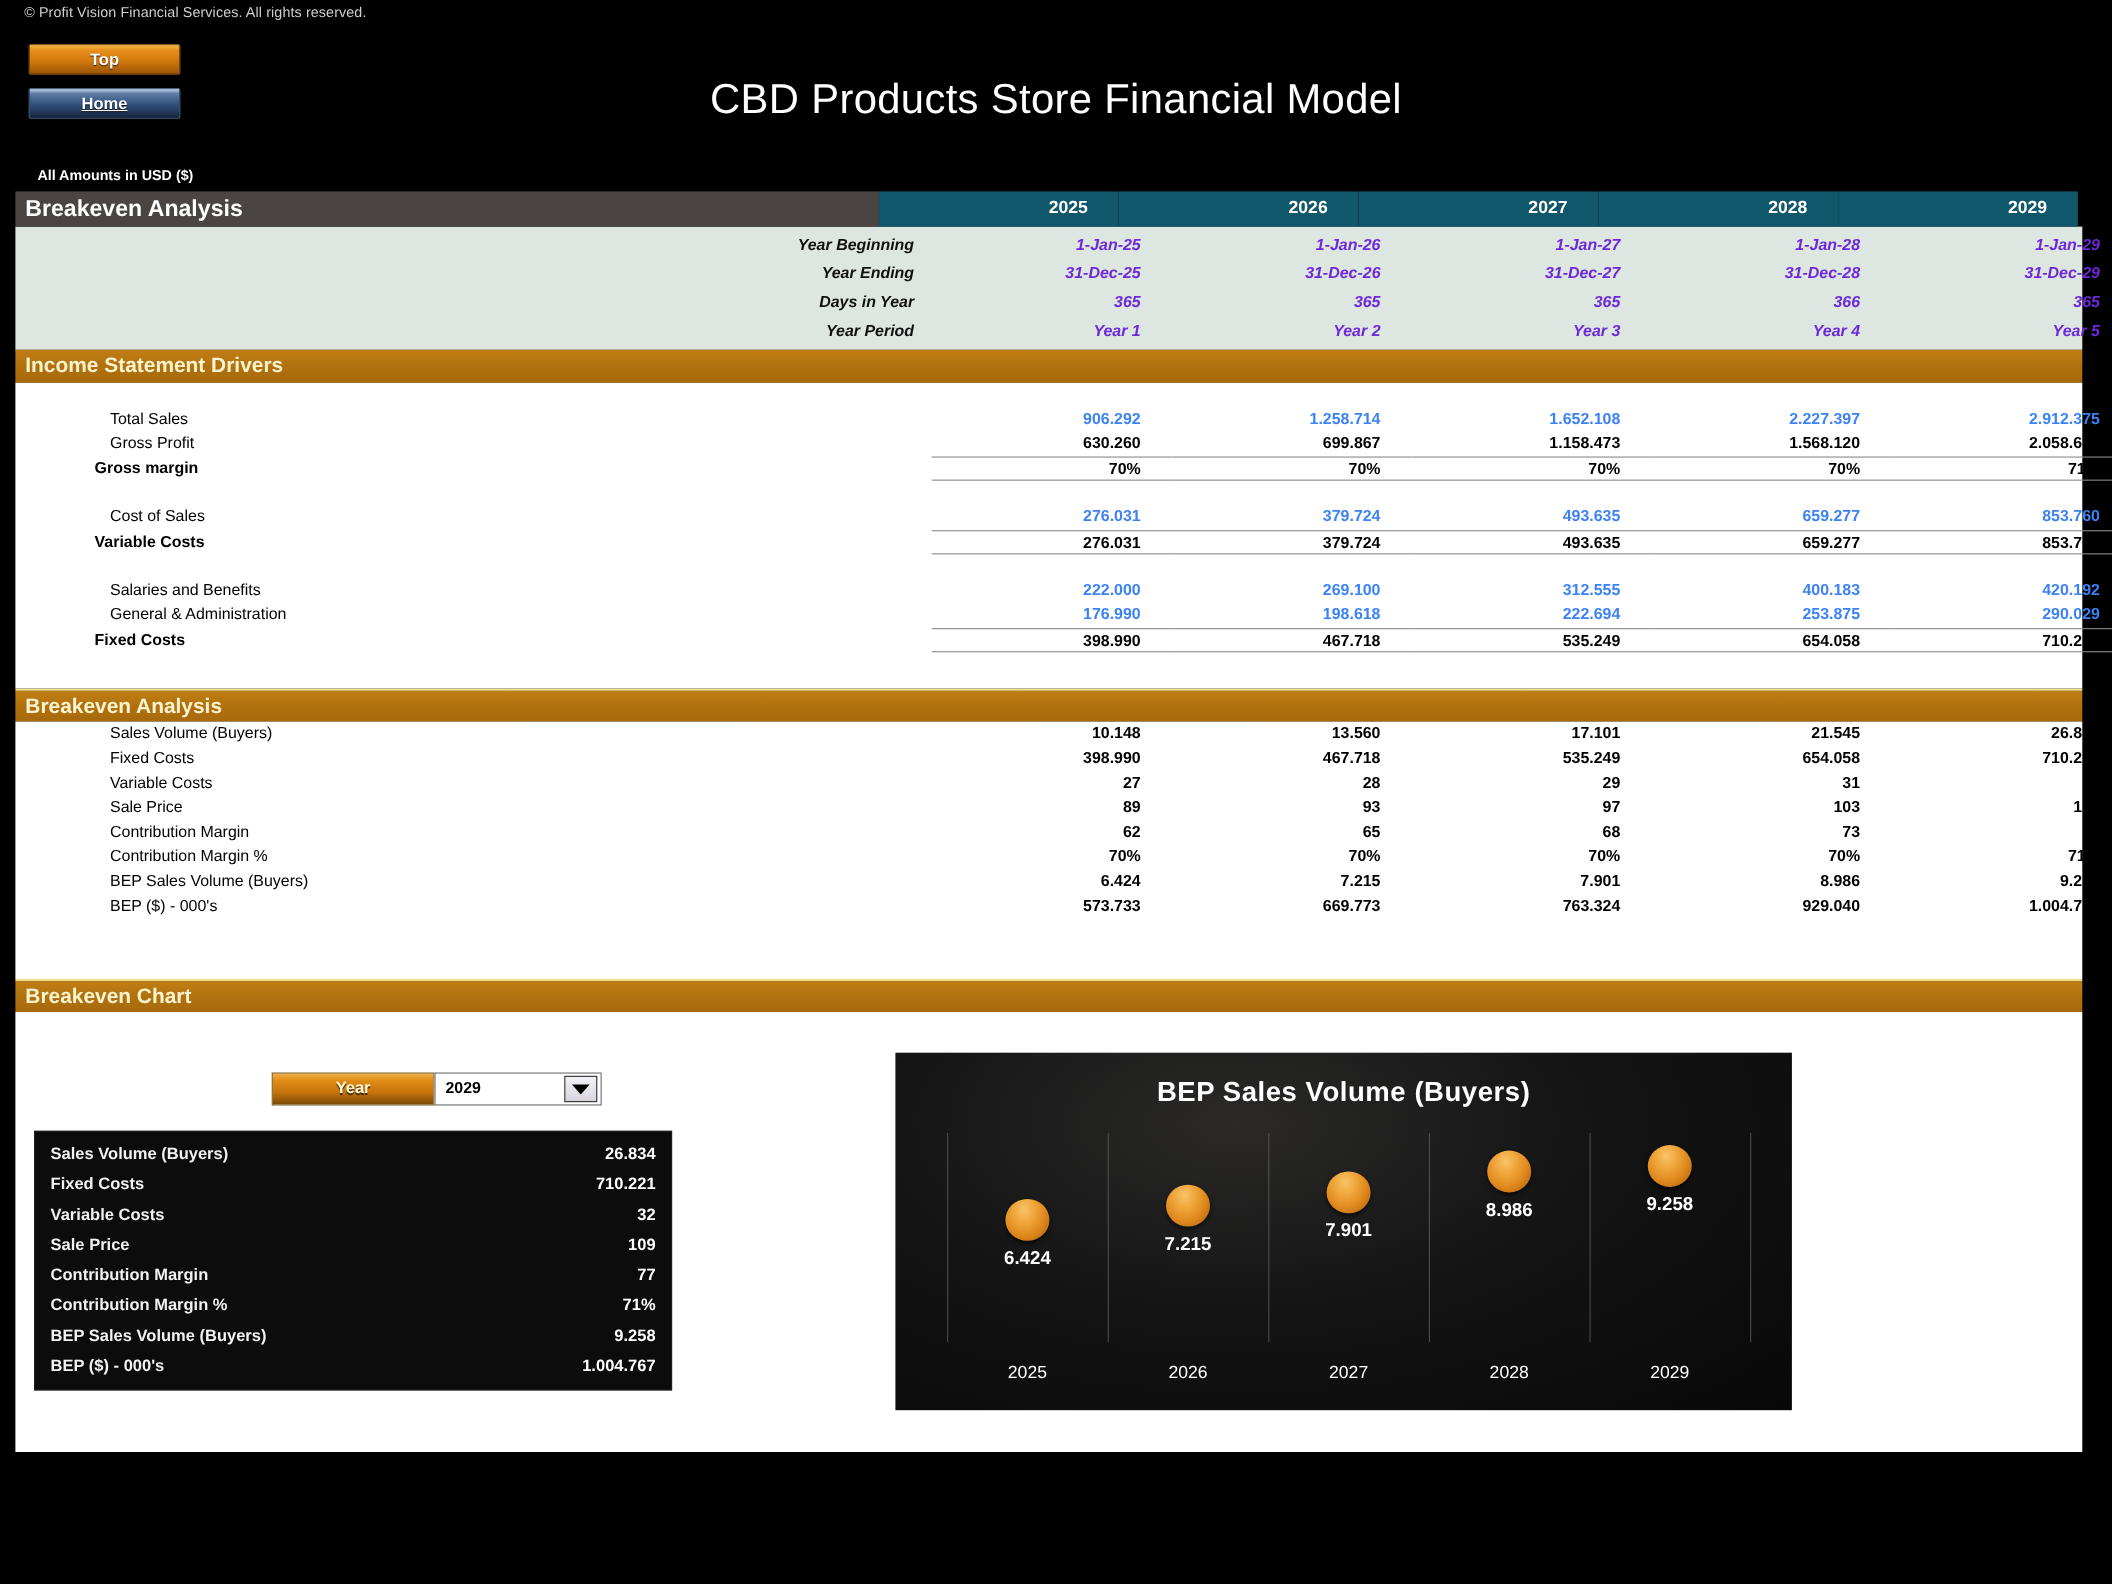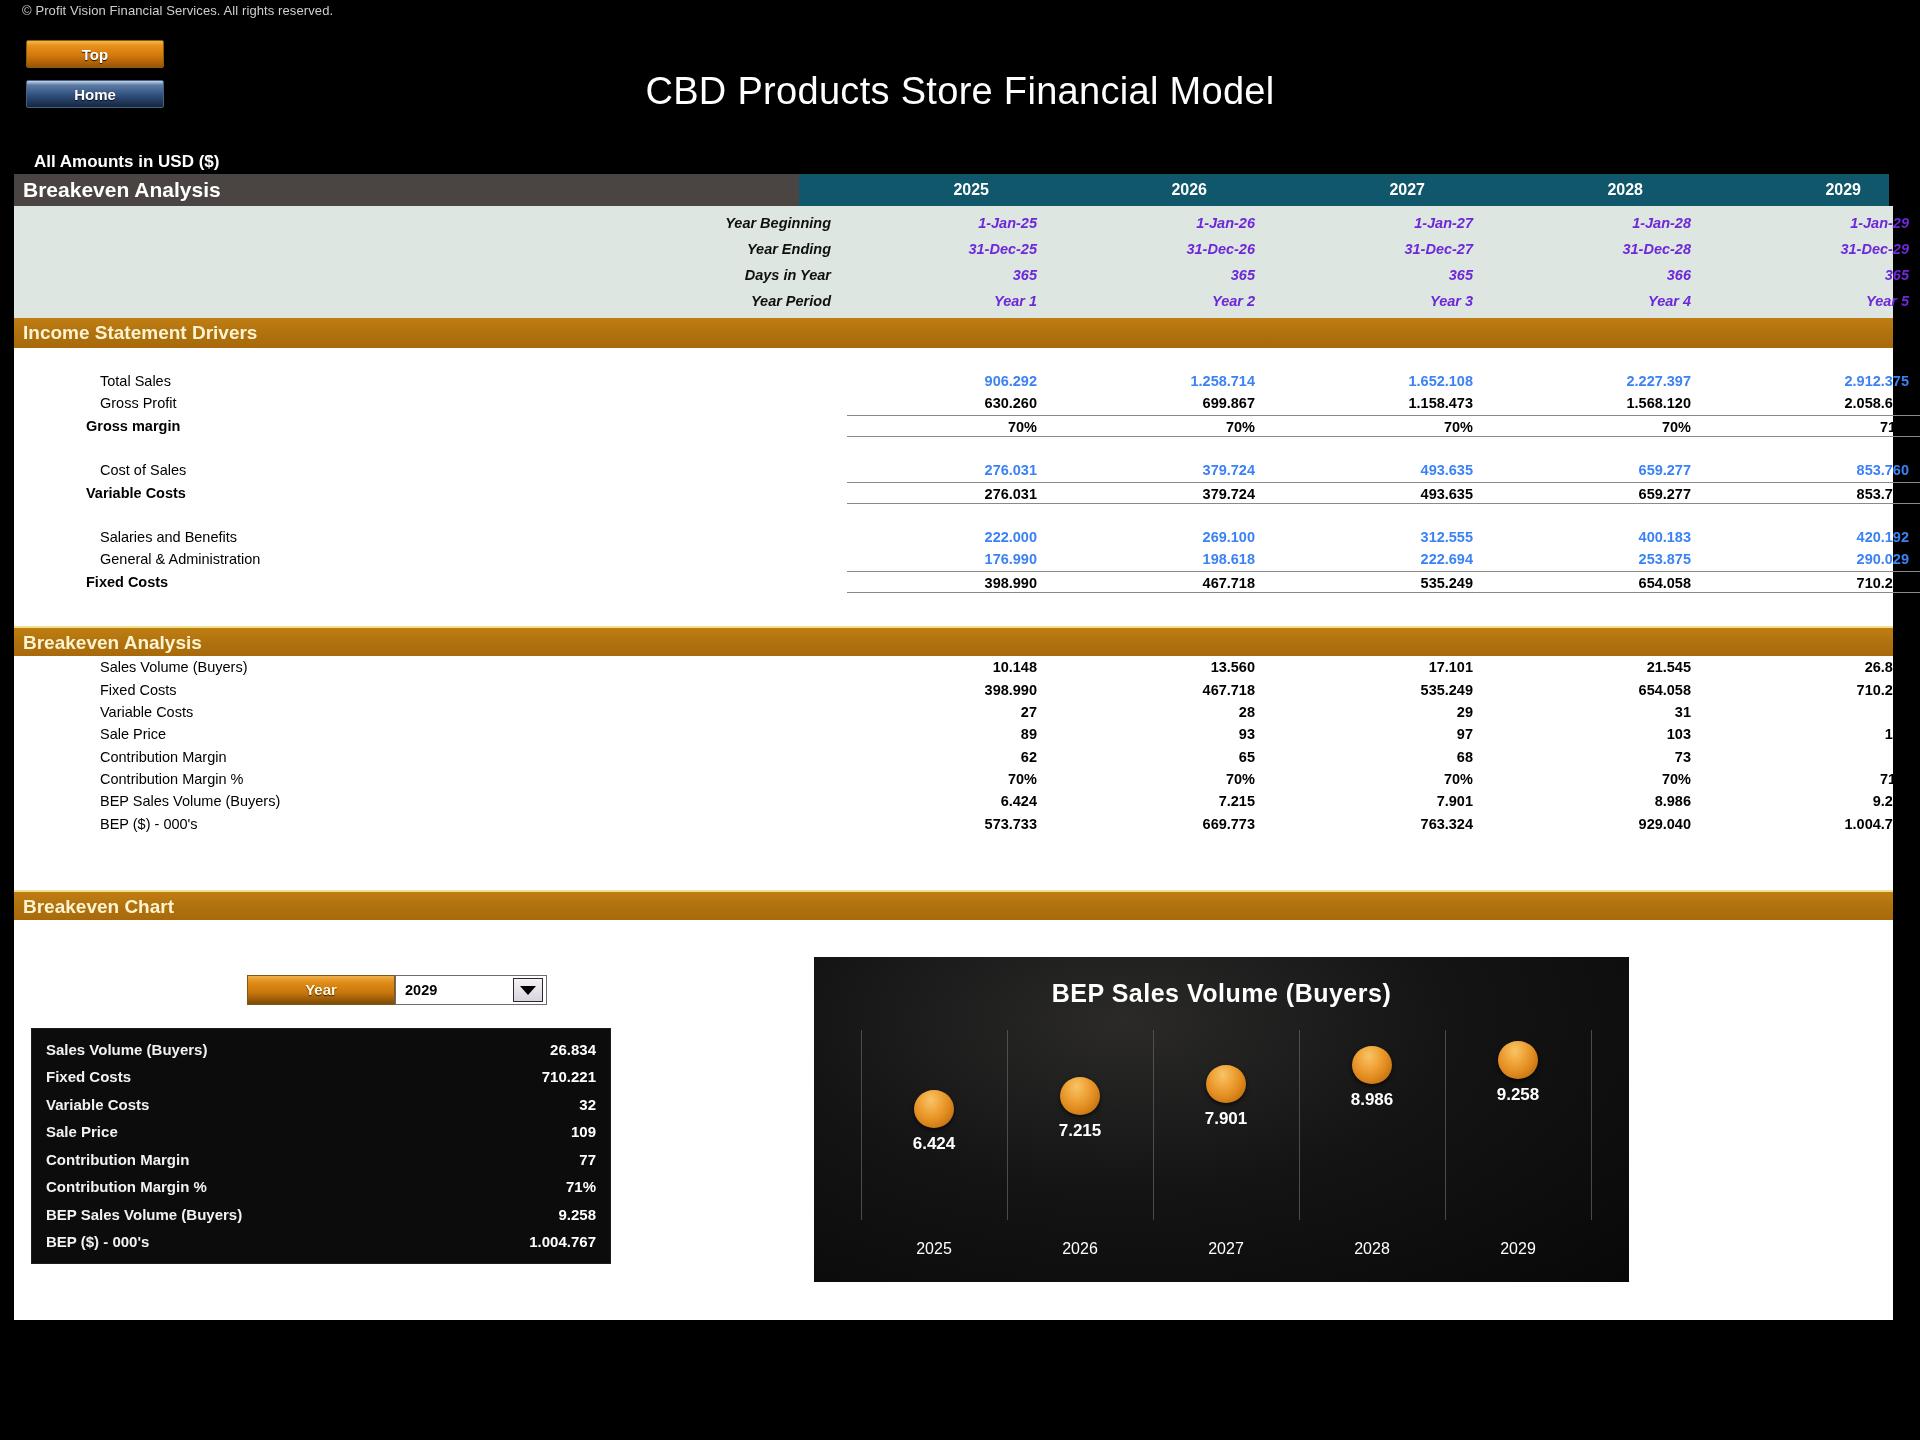--- a/index.html
+++ b/index.html
@@ -44,39 +44,40 @@
     cursor: pointer;
     position: relative;
   }
   .nav-btn.top {
     background: linear-gradient(180deg,#f2b74a 0%, #e8901c 18%, #d3790c 55%, #9a5406 100%);
     border-color: #8a5a10;
   }
   .nav-btn.home {
     background: linear-gradient(180deg,#c6d4e8 0%, #5d7ba4 16%, #2f4f7c 55%, #16263e 100%);
     border-color: #44627f;
+    text-decoration: underline;
   }
 
   .main-title {
     position: absolute;
     left: 0; right: 0;
     top: 70px;
     text-align: center;
     font-size: 38px;
     color: #ffffff;
     font-weight: normal;
     letter-spacing: .3px;
   }
   .title-wrap { width: 1338px; }
 
   .units-note {
     position: absolute;
     left: 34px;
     top: 152px;
-    font-size: 17px;
+    font-size: 13px;
     font-weight: bold;
     color: #ffffff;
   }
 
   
   .sheet {
     position: absolute;
     left: 14px;
     top: 174px;
     width: 1879px;

